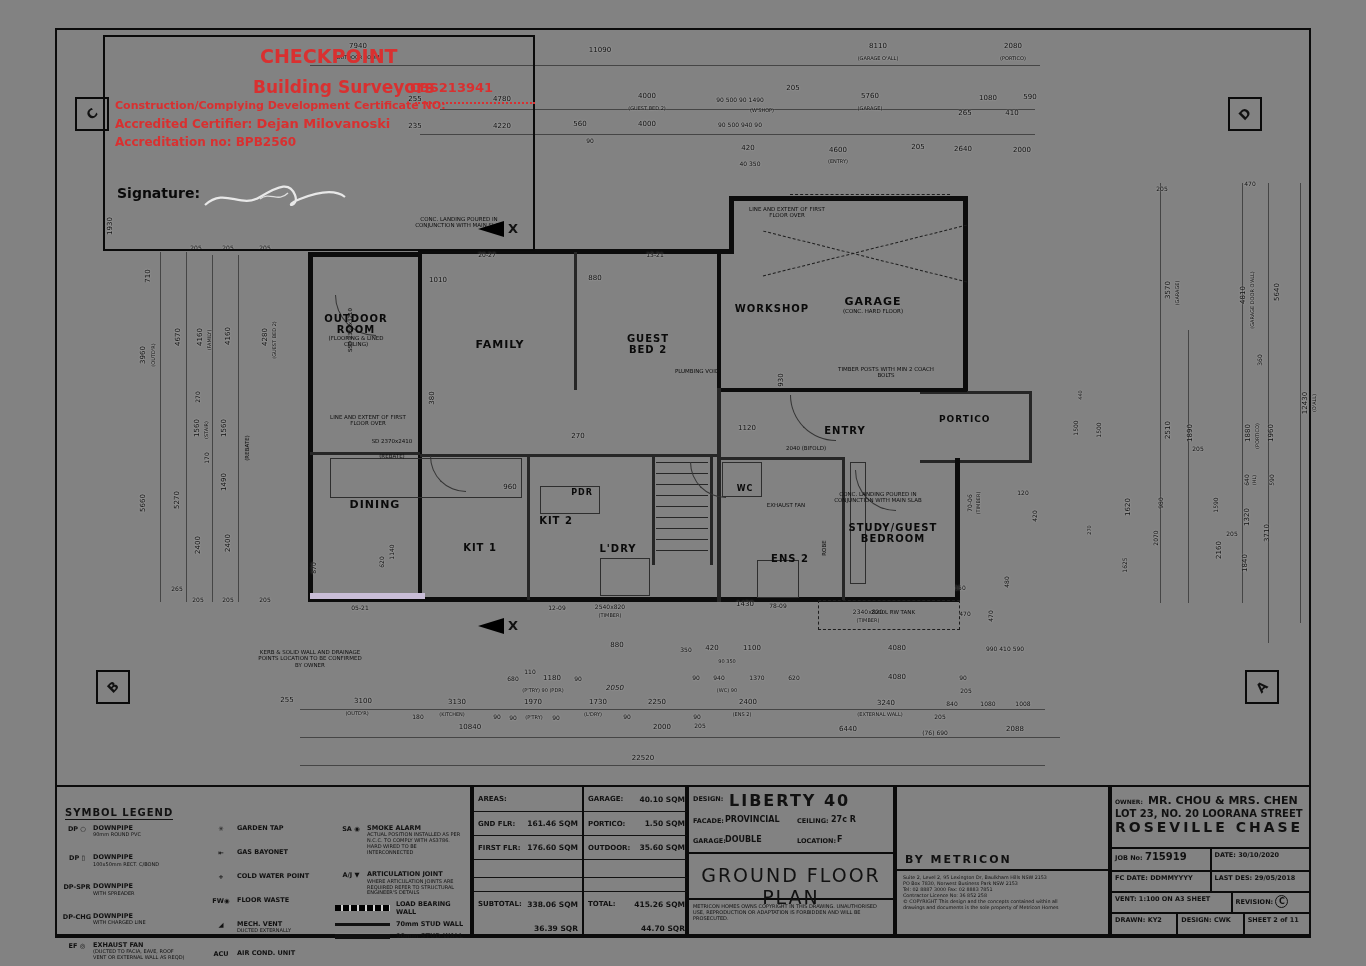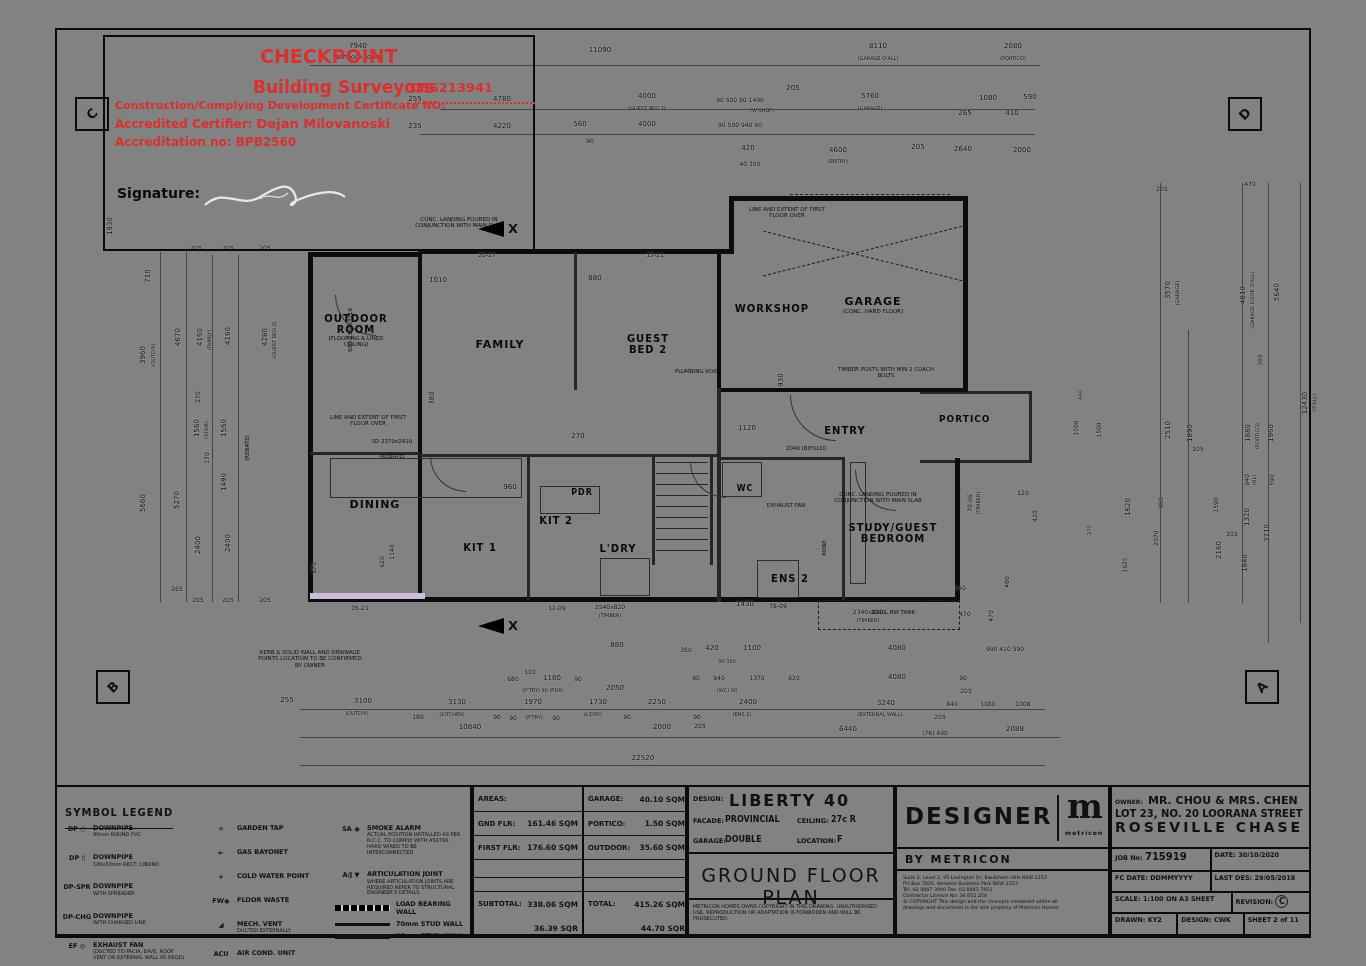--- a/index.html
+++ b/index.html
@@ -44,21 +44,21 @@
   .stamp .l1{position:absolute;left:10px;top:62px;font-size:11px;font-weight:bold;text-align:center;}
   .stamp .l2{position:absolute;left:10px;top:79px;font-size:12px;font-weight:bold;}
   .stamp .l2 b{font-size:13px;}
   .stamp .l3{position:absolute;left:10px;top:98px;font-size:12px;font-weight:bold;}
   .stamp .sig{position:absolute;left:12px;top:148px;font-size:14px;font-weight:bold;color:#0a0a0a;}
   .redline{position:absolute;left:415px;top:102px;width:120px;border-top:2px dotted #d93030;}
   
   .tb{position:absolute;border:2px solid #0b0b0b;background:transparent;box-sizing:border-box;}
   .legend{left:55px;top:785px;width:417px;height:151px;}
   .legend h4{margin:20px 0 2px 8px;font-size:10px;letter-spacing:1px;
-        border-bottom:1px solid #111;display:inline-block;padding-bottom:10px;}
+        border-bottom:1px solid #111;display:inline-block;padding-bottom:1px;}
   .lg-col{position:absolute;top:22px;}
   .lg-item{display:flex;margin-bottom:3px;margin-top:16px;}
   .lg-sym{width:32px;font-size:6.5px;font-weight:bold;flex:none;text-align:center;}
   .lg-txt{font-size:6.5px;font-weight:bold;line-height:1.15;}
   .lg-sub{display:block;font-size:5px;font-weight:normal;width:95px;}
   .wall-sample{display:flex;align-items:center;margin:4px 0;}
   .ws-line{width:55px;margin-right:6px;flex:none;}
   .ws-lb{height:6px;background:repeating-linear-gradient(90deg,#000 0 6px,#cfcfcf 6px 8px);}
   .ws-70{height:3px;background:#111;}
   .ws-90{height:5px;background:#111;border-top:1px solid #888;}
@@ -358,21 +358,21 @@
       <span class="ctr room" style="left: 648px; top: 344px; width: 72px; font-size: 10px; transform: translate(-50%, -50%);"><b>GUEST BED 2</b></span>
       <span class="ctr room" style="left: 772px; top: 308px; font-size: 10px; transform: translate(-50%, -50%);"><b>WORKSHOP</b></span>
       <span class="ctr room" style="left: 873px; top: 305px; width: 90px; font-size: 11px; transform: translate(-50%, -50%);"><b>GARAGE</b><i class="rsub" style="font-style:normal">(CONC. HARD FLOOR)</i></span>
       <span class="ctr room" style="left: 845px; top: 430px; font-size: 10px; transform: translate(-50%, -50%);"><b>ENTRY</b></span>
       <span class="ctr room" style="left: 962px; top: 420px; width: 46px; font-size: 9px; transform: translate(-50%, -50%);"><b>PORTICO</b></span>
       <span class="ctr room" style="left: 375px; top: 505px; font-size: 11px; transform: translate(-50%, -50%);"><b>DINING</b></span>
       <span class="ctr room" style="left: 480px; top: 547px; font-size: 10px; transform: translate(-50%, -50%);"><b>KIT 1</b></span>
       <span class="ctr room" style="left: 556px; top: 520px; font-size: 10px; transform: translate(-50%, -50%);"><b>KIT 2</b></span>
       <span class="ctr room" style="left: 582px; top: 493px; font-size: 8px; transform: translate(-50%, -50%);"><b>PDR</b></span>
       <span class="ctr room" style="left: 618px; top: 548px; font-size: 10px; transform: translate(-50%, -50%);"><b>L'DRY</b></span>
-      <span class="ctr room" style="left: 790px; top: 578px; font-size: 10px; transform: translate(-50%, -50%);"><b>ENS 2</b></span>
+      <span class="ctr room" style="left: 790px; top: 558px; font-size: 10px; transform: translate(-50%, -50%);"><b>ENS 2</b></span>
       <span class="ctr room" style="left: 893px; top: 533px; width: 95px; font-size: 10px; transform: translate(-50%, -50%);"><b>STUDY/GUEST BEDROOM</b></span>
       <span class="ctr room" style="left: 745px; top: 489px; font-size: 8px; transform: translate(-50%, -50%);"><b>WC</b></span>
   </div>
 
   <div>
     <span class="ctr note" style="left: 368px; top: 420px; width: 85px; transform: translate(-50%, -50%);">LINE AND EXTENT OF FIRST FLOOR OVER</span>
       <span class="ctr note" style="left: 787px; top: 212px; width: 95px; transform: translate(-50%, -50%);">LINE AND EXTENT OF FIRST FLOOR OVER</span>
       <span class="ctr note" style="left: 697px; top: 371px; width: 55px; transform: translate(-50%, -50%);">PLUMBING VOID</span>
       <span class="ctr note" style="left: 459px; top: 222px; width: 95px; transform: translate(-50%, -50%);">CONC. LANDING POURED IN CONJUNCTION WITH MAIN SLAB</span>
       <span class="ctr note" style="left: 878px; top: 497px; width: 95px; transform: translate(-50%, -50%);">CONC. LANDING POURED IN CONJUNCTION WITH MAIN SLAB</span>
@@ -587,26 +587,20 @@
       <span class="d-lab abs" style="left:4px;top:50px;">GARAGE:</span>
       <span class="d-val abs" style="left:36px;top:48px;">DOUBLE</span>
       <span class="d-lab abs" style="left:108px;top:50px;">LOCATION:</span>
       <span class="d-val abs" style="left:148px;top:48px;">F</span>
     </div>
     <div class="d-plan">GROUND FLOOR PLAN</div>
     <div class="d-copy">METRICON HOMES OWNS COPYRIGHT IN THIS DRAWING. UNAUTHORISED USE, REPRODUCTION OR ADAPTATION IS FORBIDDEN AND WILL BE PROSECUTED.</div>
   </div>
 
   <div class="tb designer">
-    <div class="dz-top">
-      <span class="dz-word">DESIGNER</span>
-      <span class="dz-bar"></span>
-      <span class="dz-m">m</span>
-      <span class="dz-msub">metricon</span>
-    </div>
     <div class="dz-by">BY METRICON</div>
     <div class="dz-fine">
       <div>Suite 2, Level 2, 95 Lexington Dr, Baulkham Hills NSW 2153</div>
         <div>PO Box 7830, Norwest Business Park NSW 2153</div>
         <div>Tel: 02 8887 3000      Fax: 02 8883 7851</div>
         <div>Contractor Licence No: 36 852 258</div>
         <div>© COPYRIGHT This design and the concepts contained within all</div>
         <div>drawings and documents is the sole property of Metricon Homes</div>
     </div>
   </div>
@@ -633,21 +627,21 @@
         <span>FC DATE:</span>
         <span>DDMMYYYY</span>
       </div>
       <div class="ow-cell">
         <span>LAST DES:</span>
         <span>29/05/2018</span>
       </div>
     </div>
     <div class="ow-row" style="top:106px;height:21px;">
       <div class="ow-cell" style="flex:1.6;">
-        <span>SCALE:</span>
+        <span>VENT:</span>
         <span>1:100 ON A3 SHEET</span>
       </div>
       <div class="ow-cell">
         <span>REVISION:</span>
         <span class="rev-c">C</span>
       </div>
     </div>
     <div class="ow-row" style="top:127px;height:22px;border-bottom:none;">
       <div class="ow-cell">
         <span>DRAWN:</span>

